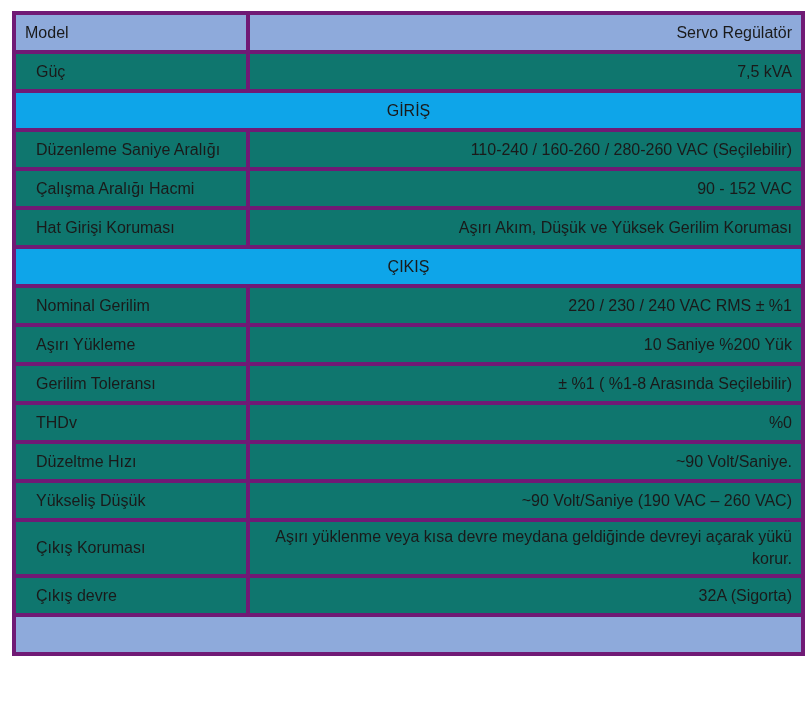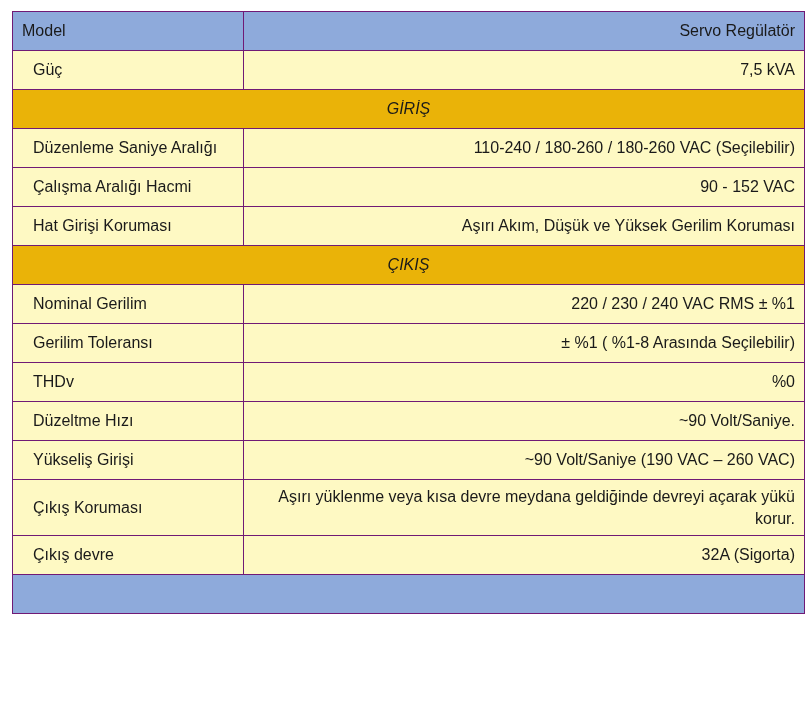--- a/index.html
+++ b/index.html
@@ -1,25 +1,25 @@
 <!DOCTYPE html>
 <html><head>
 <meta charset="utf-8">
 <style>
   html, body { margin: 0; padding: 0; background: #ffffff; }
   body { width: 805px; height: 705px; overflow: hidden; position: relative;
          font-family: "Liberation Sans", sans-serif; color: #1a1a1a; }
   table { position: absolute; left: 12px; top: 11px; width: 793px;
           border-collapse: collapse; table-layout: fixed; font-size: 16px; }
-  td { border: 1px solid #701a75; padding: 0 9px; vertical-align: middle; }
+  td { border: 4px solid #701a75; padding: 0 9px; vertical-align: middle; }
   td.l { width: 212px; text-align: left; }
   td.r { text-align: right; }
   tr.hdr td { background: #8eaadb; }
-  tr.sec td { background: #eab308; text-align: center; font-style: italic; }
-  tr.row td { background: #fef9c3; padding-left: 20px; }
+  tr.sec td { background: #0ea5e9; text-align: center; }
+  tr.row td { background: #0f766e; padding-left: 20px; }
   tr { height: 39px; }
   tr.tall { height: 56px; }
   tr.tail td { background: #8eaadb; height: 8px; padding: 0; }
   td.wrap { line-height: 22px; }
 </style>
 </head>
 <body>
 
 <table>
   <tbody>
@@ -30,52 +30,56 @@
     <tr class="row">
       <td class="l">Güç</td>
       <td class="r">7,5 kVA</td>
     </tr>
 
     <tr class="sec">
       <td colspan="2">GİRİŞ</td>
     </tr>
     <tr class="row">
       <td class="l">Düzenleme Saniye Aralığı</td>
-      <td class="r">110-240 / 180-260 / 180-260 VAC (Seçilebilir)</td>
+      <td class="r">110-240 / 160-260 / 280-260 VAC (Seçilebilir)</td>
     </tr>
     <tr class="row">
       <td class="l">Çalışma Aralığı Hacmi</td>
       <td class="r">90 - 152 VAC</td>
     </tr>
     <tr class="row">
       <td class="l">Hat Girişi Koruması</td>
       <td class="r">Aşırı Akım, Düşük ve Yüksek Gerilim Koruması</td>
     </tr>
 
     <tr class="sec">
       <td colspan="2">ÇIKIŞ</td>
     </tr>
     <tr class="row">
       <td class="l">Nominal Gerilim</td>
       <td class="r">220 / 230 / 240 VAC RMS ± %1</td>
     </tr>
     <tr class="row">
+      <td class="l">Aşırı Yükleme</td>
+      <td class="r">10 Saniye %200 Yük</td>
+    </tr>
+    <tr class="row">
       <td class="l">Gerilim Toleransı</td>
       <td class="r">± %1 ( %1-8 Arasında Seçilebilir)</td>
     </tr>
     <tr class="row">
       <td class="l">THDv</td>
       <td class="r">%0</td>
     </tr>
     <tr class="row">
       <td class="l">Düzeltme Hızı</td>
       <td class="r">~90 Volt/Saniye.</td>
     </tr>
     <tr class="row">
-      <td class="l">Yükseliş Girişi</td>
+      <td class="l">Yükseliş Düşük</td>
       <td class="r">~90 Volt/Saniye (190 VAC – 260 VAC)</td>
     </tr>
     <tr class="row tall">
       <td class="l">Çıkış Koruması</td>
       <td class="r wrap">Aşırı yüklenme veya kısa devre meydana geldiğinde devreyi açarak yükü korur.</td>
     </tr>
     <tr class="row">
       <td class="l">Çıkış devre</td>
       <td class="r">32A (Sigorta)</td>
     </tr>

